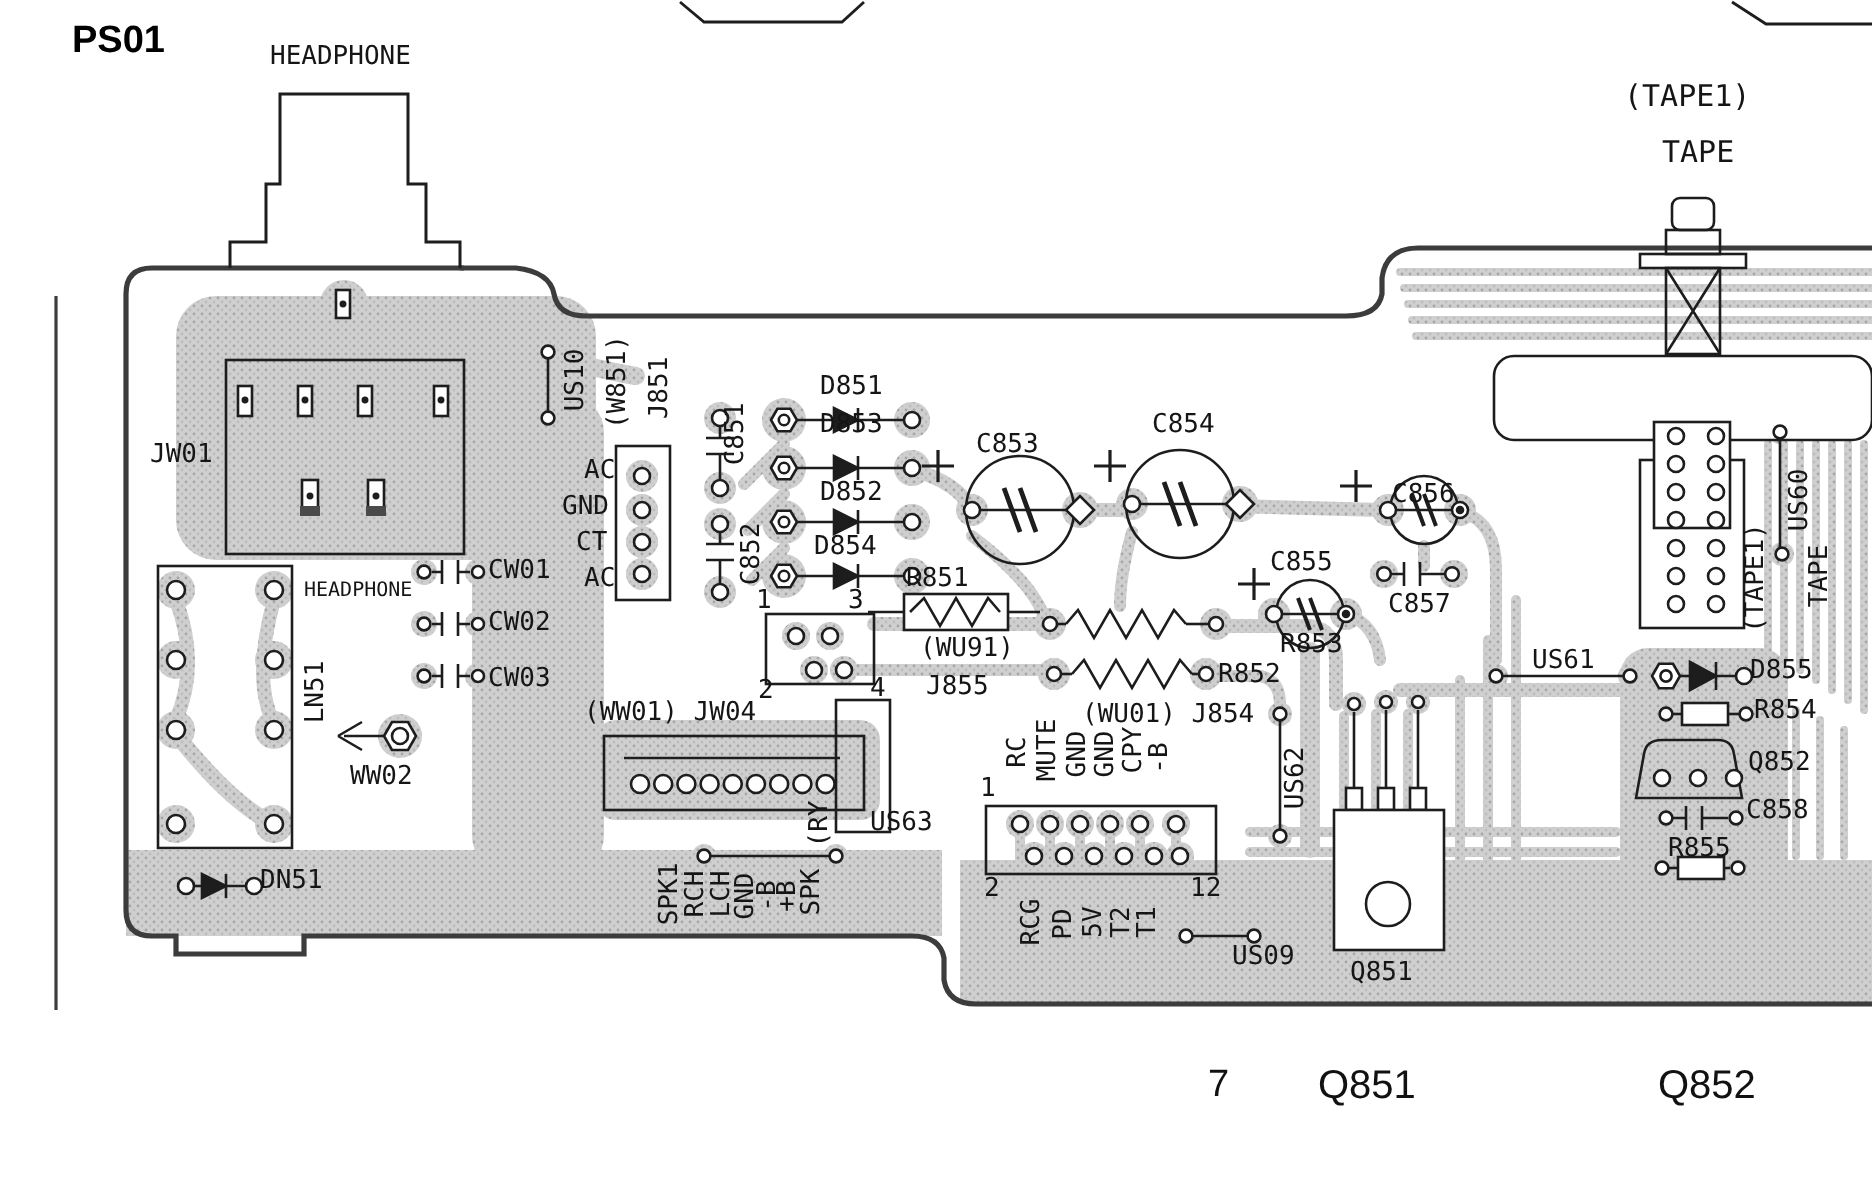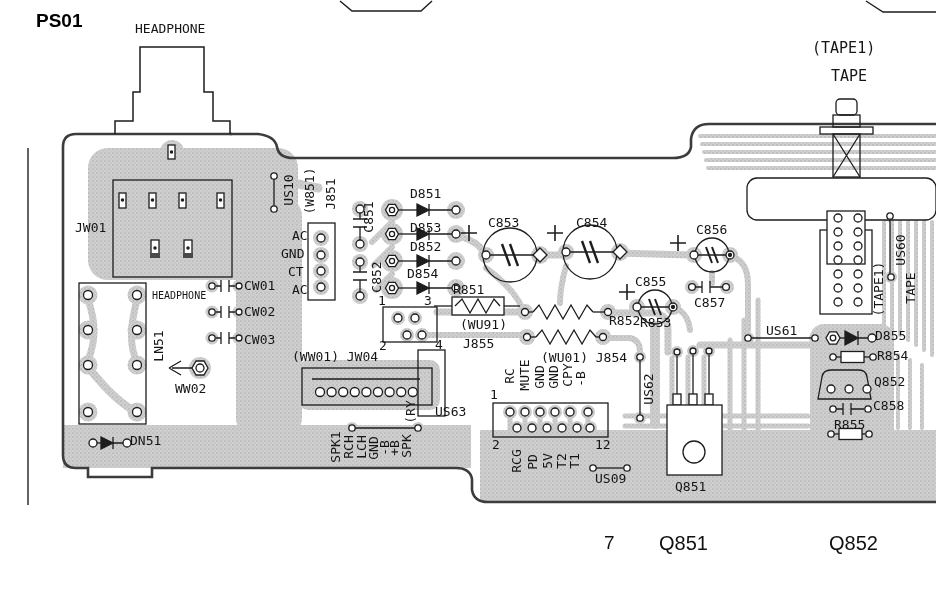--- a/index.html
+++ b/index.html
@@ -538,48 +538,48 @@
 <span class="lb" style="left:244px;top:279px">CW01</span>
 <span class="lb" style="left:244px;top:305px">CW02</span>
 <span class="lb" style="left:244px;top:333px">CW03</span>
 
 <span class="lb" style="left:292px;top:229px">AC</span>
 <span class="lb" style="left:281px;top:247px">GND</span>
 <span class="lb" style="left:288px;top:265px">CT</span>
 <span class="lb" style="left:292px;top:283px">AC</span>
 
 <span class="lb" style="left:410px;top:187px">D851</span>
-<span class="lb" style="left:410px;top:221px">D853</span>
+<span class="lb" style="left:410px;top:206px">D853</span>
 <span class="lb" style="left:410px;top:240px">D852</span>
 <span class="lb" style="left:407px;top:267px">D854</span>
 
 <span class="lb" style="left:488px;top:216px">C853</span>
-<span class="lb" style="left:576px;top:216px">C854</span>
-<span class="lb" style="left:696px;top:223px">C856</span>
+<span class="lb" style="left:576px;top:206px">C854</span>
+<span class="lb" style="left:696px;top:241px">C856</span>
 <span class="lb" style="left:635px;top:275px">C855</span>
 <span class="lb" style="left:694px;top:296px">C857</span>
 
 <span class="lb" style="left:453px;top:283px">R851</span>
 <span class="lb" style="left:640px;top:316px">R853</span>
-<span class="lb" style="left:609px;top:314px">R852</span>
+<span class="lb" style="left:609px;top:331px">R852</span>
 
 <span class="lb" style="left:378px;top:294px">1</span>
 <span class="lb" style="left:424px;top:294px">3</span>
 <span class="lb" style="left:379px;top:339px">2</span>
 <span class="lb" style="left:435px;top:338px">4</span>
 <span class="lb" style="left:463px;top:337px">J855</span>
 <span class="lb" style="left:460px;top:318px">(WU91)</span>
 
 <span class="lb" style="left:292px;top:350px">(WW01) JW04</span>
 <span class="lb" style="left:435px;top:405px">US63</span>
 <span class="lb" style="left:541px;top:351px">(WU01) J854</span>
 <span class="lb" style="left:490px;top:388px">1</span>
 <span class="lb" style="left:492px;top:438px">2</span>
 <span class="lb" style="left:595px;top:438px">12</span>
-<span class="lb" style="left:595px;top:472px">US09</span>
+<span class="lb" style="left:616px;top:472px">US09</span>
 <span class="lb" style="left:766px;top:324px">US61</span>
 
 <span class="lb" style="left:875px;top:329px">D855</span>
 <span class="lb" style="left:877px;top:349px">R854</span>
 <span class="lb" style="left:874px;top:375px">Q852</span>
 <span class="lb" style="left:873px;top:399px">C858</span>
 <span class="lb" style="left:834px;top:418px">R855</span>
 <span class="lb" style="left:675px;top:480px">Q851</span>
 <span class="lb" style="left:130px;top:434px">DN51</span>
 <span class="lb" style="left:175px;top:382px">WW02</span>

